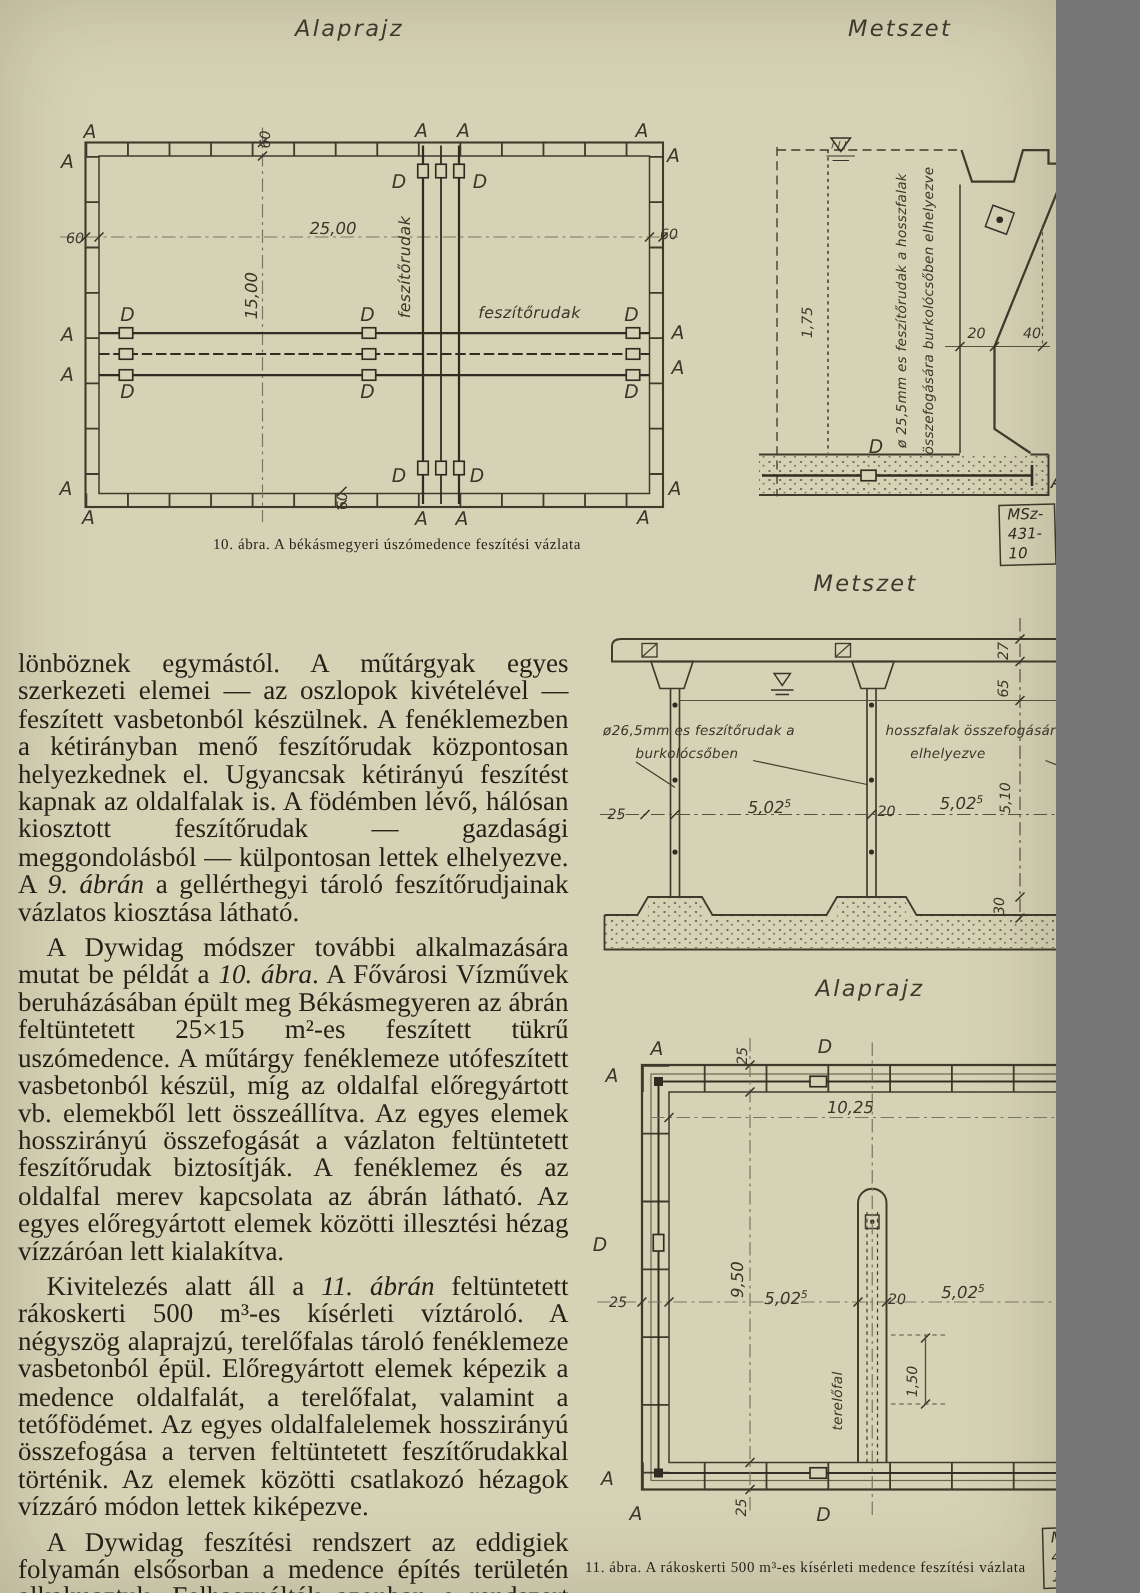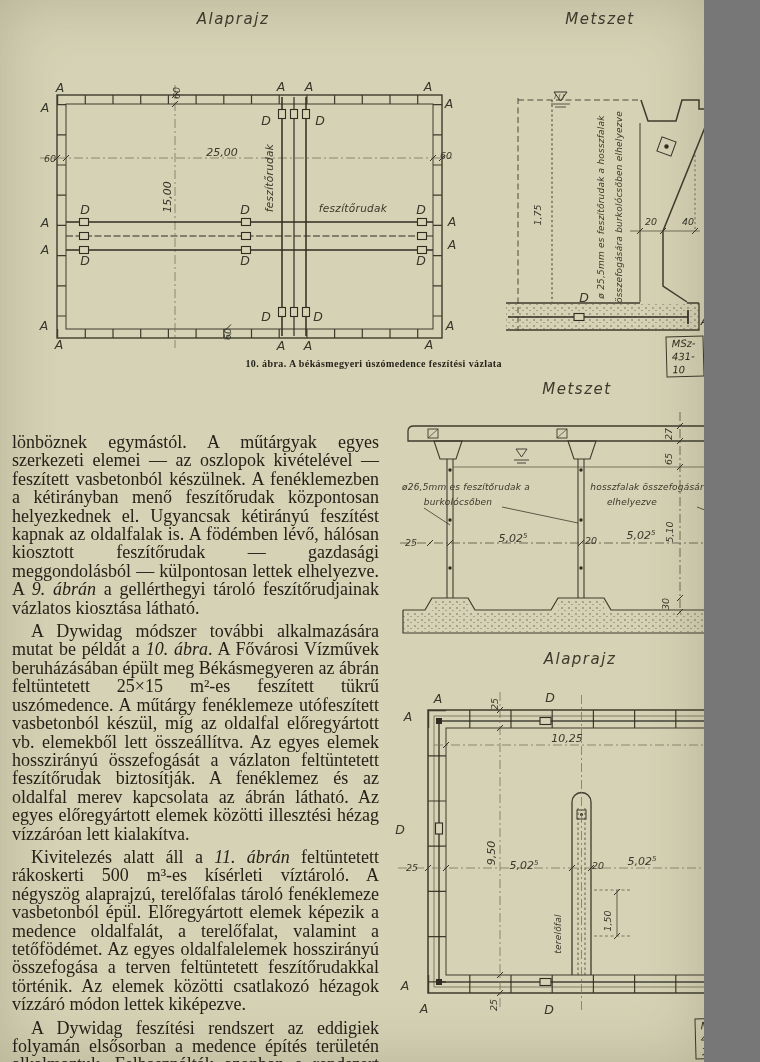--- a/index.html
+++ b/index.html
@@ -1,21 +1,21 @@
 <!DOCTYPE html>
 <html lang="hu"><head>
 <meta charset="utf-8">
 <style>
   html,body{margin:0;padding:0;background:#777;}
   .page{position:relative;width:704px;height:1062px;background:#d6d2b5;overflow:hidden;
         box-shadow:inset 0 0 60px rgba(90,85,55,.25);}
   .dtitle{position:absolute;font-family:"DejaVu Sans",sans-serif;font-style:italic;
           font-size:15px;letter-spacing:1.5px;color:#3c3a2c;text-align:center;}
-  .caption{position:absolute;font-family:"Liberation Serif",serif;font-weight:bold;
-           font-size:10px;letter-spacing:.4px;color:#24231b;text-align:right;}
+  .caption{position:absolute;font-family:"Liberation Serif",serif;font-weight:normal;
+           font-size:10px;letter-spacing:.4px;color:#24231b;text-align:left;}
   .stamp{position:absolute;font-family:"DejaVu Sans",sans-serif;font-style:italic;
          font-size:10px;color:#2e2c21;border:1.4px solid #3a382a;padding:0 5px;
          line-height:13px;transform:rotate(-1.5deg);}
   .article{position:absolute;left:12px;top:433px;width:367px;color:#262118;
            font-family:"Liberation Serif",serif;font-size:18px;line-height:18.4px;
            text-align:justify;hyphens:auto;-webkit-hyphens:auto;}
   .article p{margin:0 0 5px 0;}
   .article p.indent{text-indent:19px;}
   svg.draw{position:absolute;overflow:visible;}
   text.lbl{font-family:"DejaVu Sans",sans-serif;font-style:italic;fill:#39372a;text-anchor:middle;}
@@ -299,20 +299,21 @@
         <text x="598" y="869" class="lbl dim">20</text>
         <text x="642" y="865" class="lbl dimL">5,02<tspan dy="-4" font-size="7">5</tspan></text>
         <text x="747" y="869" class="lbl dim">25</text>
         <text x="611" y="921" class="lbl dim" transform="rotate(-90 611 921)">1,50</text>
         <text x="497" y="1005" class="lbl dim" transform="rotate(-90 497 1005)">25</text>
         <text x="561" y="934" class="lbl note" transform="rotate(-90 561 934)">terelőfal</text>
       </g>
   </svg>
 
   <div class="stamp" style="left:695px;top:1018px">MSz-431-11</div>
+  <div class="caption" style="left:390px;top:1040px;width:366px">11. ábra. A rákoskerti 500 m³-es kísérleti medence feszítési vázlata</div>
 
   <div class="article">
       <p><span>lönböznek egymástól. A műtárgyak egyes szerkezeti elemei — az oszlopok kivételével — feszített vasbetonból készülnek. A fenéklemezben a kétirányban menő feszítőrudak központosan helyezkednek el. Ugyancsak kétirányú feszítést kapnak az oldalfalak is. A födémben lévő, hálósan kiosztott feszítőrudak — gazdasági meggondolásból — külpontosan lettek elhelyezve. A </span><i>9. ábrán</i><span> a gellérthegyi tároló feszítőrudjainak vázlatos kiosztása látható.</span></p>
       <p class="indent"><span>A Dywidag módszer további alkalmazására mutat be példát a </span><i>10. ábra</i><span>. A Fővárosi Vízművek beruházásában épült meg Békásmegyeren az ábrán feltüntetett 25×15 m²-es feszített tükrű uszómedence. A műtárgy fenéklemeze utófeszített vasbetonból készül, míg az oldalfal előregyártott vb. elemekből lett összeállítva. Az egyes elemek hosszirányú összefogását a vázlaton feltüntetett feszítőrudak biztosítják. A fenéklemez és az oldalfal merev kapcsolata az ábrán látható. Az egyes előregyártott elemek közötti illesztési hézag vízzáróan lett kialakítva.</span></p>
       <p class="indent"><span>Kivitelezés alatt áll a </span><i>11. ábrán</i><span> feltüntetett rákoskerti 500 m³-es kísérleti víztároló. A négyszög alaprajzú, terelőfalas tároló fenéklemeze vasbetonból épül. Előregyártott elemek képezik a medence oldalfalát, a terelőfalat, valamint a tetőfödémet. Az egyes oldalfalelemek hosszirányú összefogása a terven feltüntetett feszítőrudakkal történik. Az elemek közötti csatlakozó hézagok vízzáró módon lettek kiképezve.</span></p>
       <p class="indent"><span>A Dywidag feszítési rendszert az eddigiek folyamán elsősorban a medence építés területén alkalmaztuk. Felhasználták azonban e rendszert hazánkban a hídépítésben is, pályalemezek keresztirányú feszítésére, valamint szabadszerelésű hidak pilonjainál az állékonyság biztosítására.</span></p>
     </div>
 
 </div>
 

